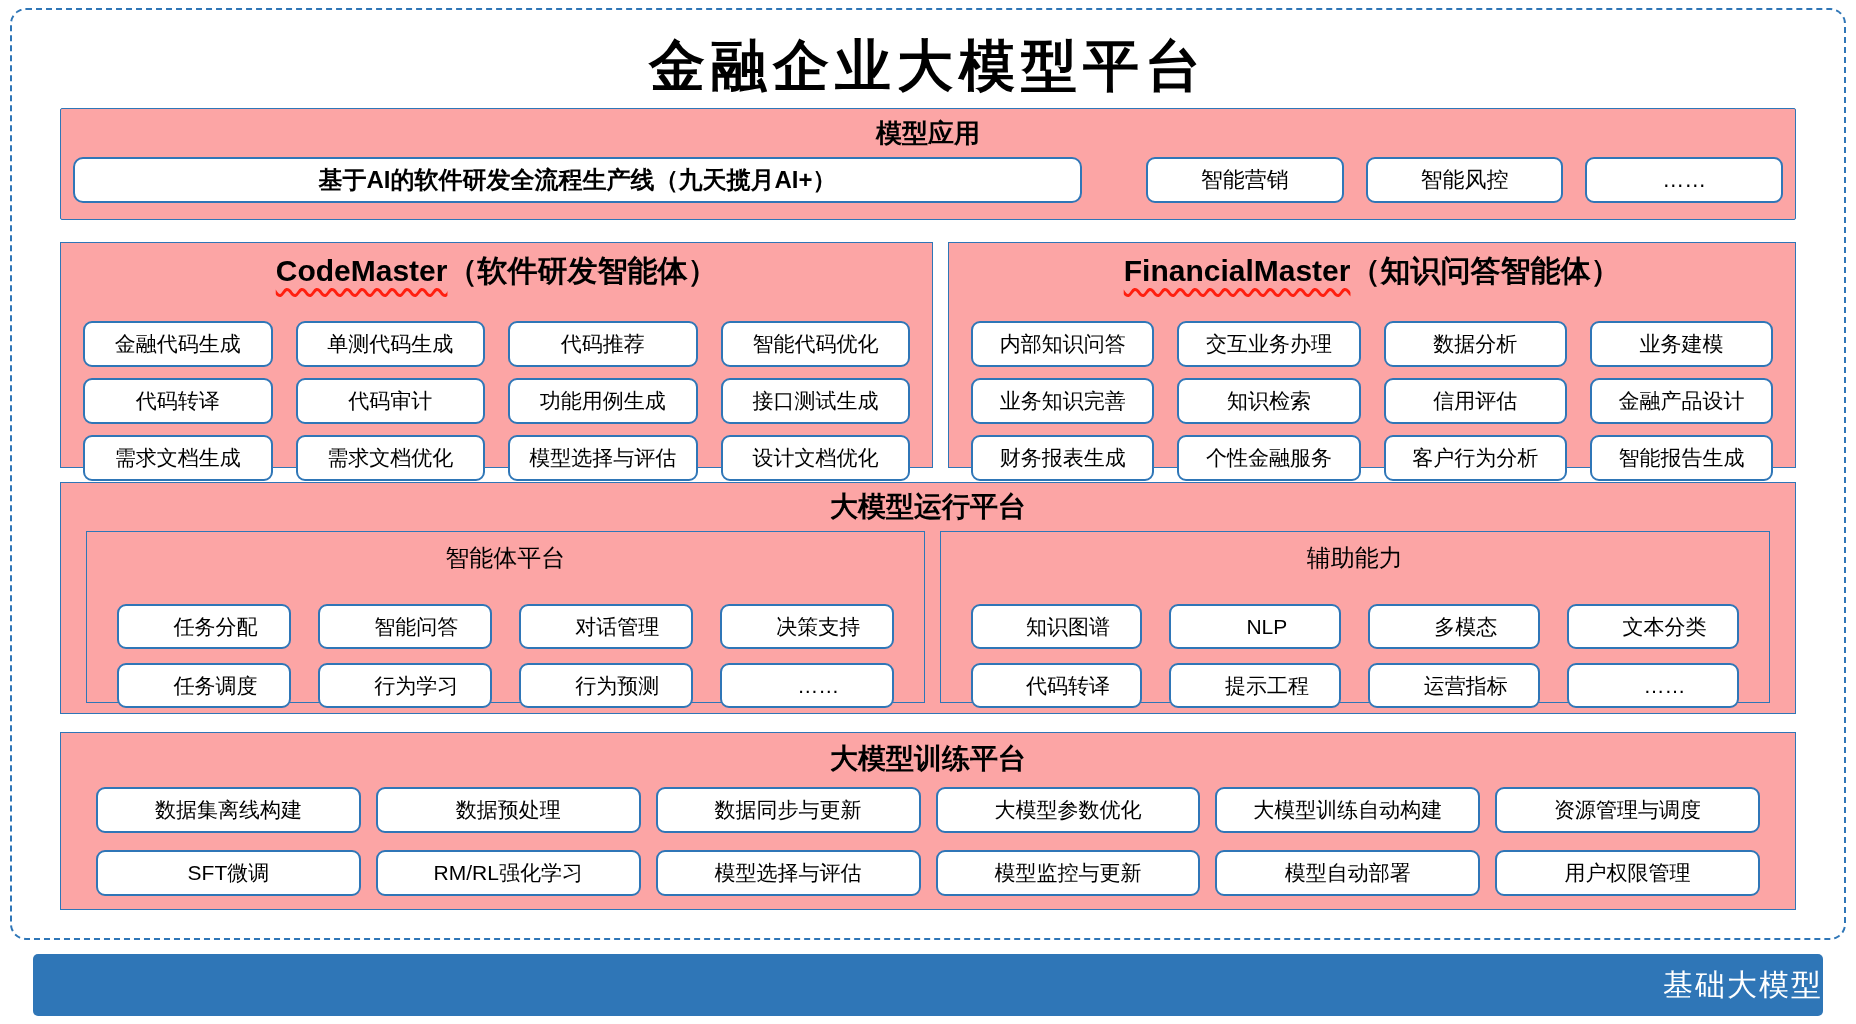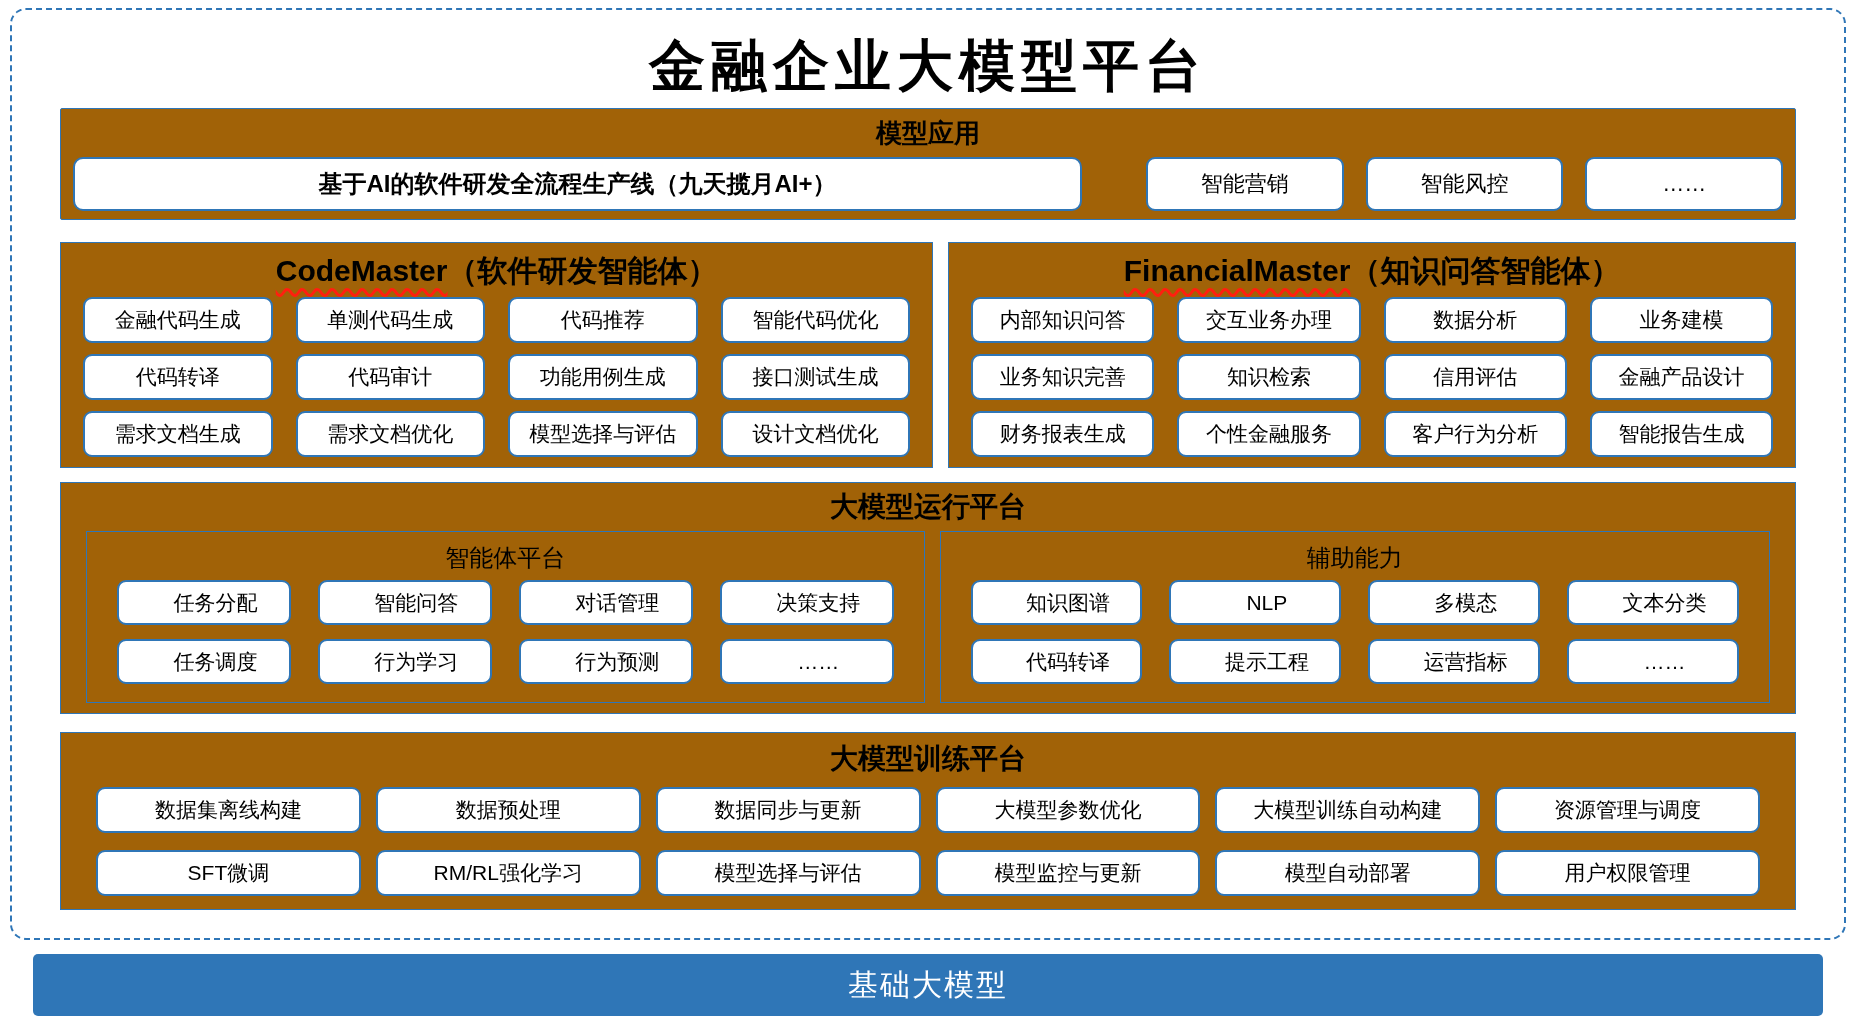--- a/index.html
+++ b/index.html
@@ -7,63 +7,63 @@
               font-family:"Liberation Sans", sans-serif; overflow:hidden; }
   body { position:relative; }
 
   .frame { position:absolute; left:10px; top:8px; width:1836px; height:932px;
            border:2px dashed #2f76b7; border-radius:16px; padding:10px 48px 0; }
 
   .page-title { margin-top:8px; height:74px; line-height:74px; text-align:center;
                 font-family:"DejaVu Serif", serif; font-weight:bold; font-size:56px;
                 letter-spacing:6px; }
 
-  .box { border:1.5px solid #2f76b7; background:#a16207; }
+  .box { border:1.5px solid #2f76b7; background:#fca5a5; }
 
   .sec-header { text-align:center; font-weight:bold; font-size:26px; line-height:32px; }
   .sec-header.lg { font-size:28px; }
 
   .btn { display:flex; align-items:center; justify-content:center;
          border:2px solid #2f76b7; border-radius:9px; background:#fff;
          font-size:21px; white-space:nowrap; }
 
   
   .app-box { margin-top:6px; height:112px; padding:8px 12px 0; border-radius:2px; }
-  .app-row { display:flex; align-items:stretch; gap:22px; height:54px; margin-top:8px; }
+  .app-row { display:flex; align-items:stretch; gap:22px; height:46px; margin-top:8px; }
   .big-btn { flex:0 0 59%; margin-right:42px; font-weight:bold; font-size:24px; border-radius:10px; }
   .app-btn { flex:1; font-size:22px; }
   .app-small { display:contents; }
 
   
   .agents-row { display:grid; grid-template-columns:1.03fr 1fr; gap:15px; margin-top:22px; }
   .agent-panel { height:226px; padding:8px 22px 0; }
   .agent-header { text-align:center; font-weight:bold; font-size:30px; height:46px; line-height:40px; }
   .squiggle { text-decoration:underline wavy #ff1f0f 2.5px; text-underline-offset:7px;
               text-decoration-skip-ink:none; }
-  .grid { display:grid; }
+  .grid { display:grid;margin-top:24px; }
   .cols4 { grid-template-columns:repeat(4,1fr); gap:11px 23px; }
   .cols4 .btn { height:46px; }
 
   
   .runtime-box { margin-top:14px; height:232px; padding:8px 25px 0; }
   .runtime-row { display:grid; grid-template-columns:1.01fr 1fr; gap:15px; margin-top:8px; }
   .sub-box { height:172px; padding:6px 30px 0; }
   .sub-header { text-align:center; font-size:24px; height:42px; line-height:40px; }
   .sub-grid { grid-template-columns:repeat(4,1fr); gap:14px 27px; }
   .sub-grid .btn { height:45px;padding-left:23px; }
 
   
   .training-box { margin-top:18px; height:178px; padding:10px 35px 0; }
   .training-grid { grid-template-columns:repeat(6,1fr); gap:17px 15px; margin-top:12px; }
   .training-grid .btn { height:46px; }
 
   
   .foundation-bar { position:absolute; left:33px; top:954px; width:1790px; height:62px;
                     background:#2f76b7; border-radius:5px; display:flex; align-items:center;
-                    justify-content:center; color:#fff; font-size:30px; letter-spacing:2px; }
+                    justify-content:flex-end; color:#fff; font-size:30px; letter-spacing:2px; }
 </style>
 </head>
 <body>
 
 <div class="frame">
 
   <h1 class="page-title">金融企业大模型平台</h1>
 
   <section class="box app-box">
     <div class="sec-header">模型应用</div>

